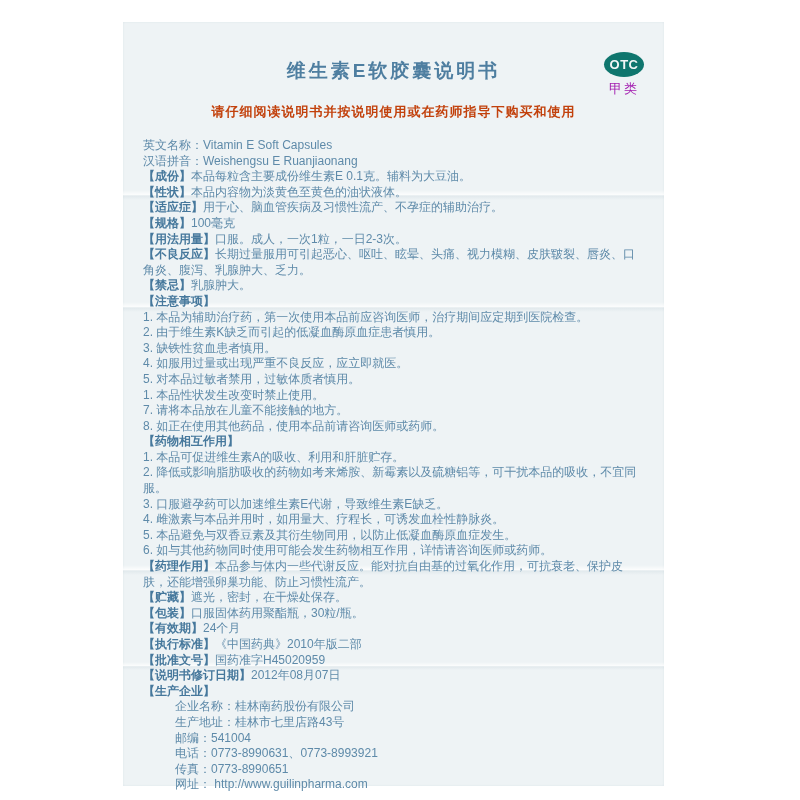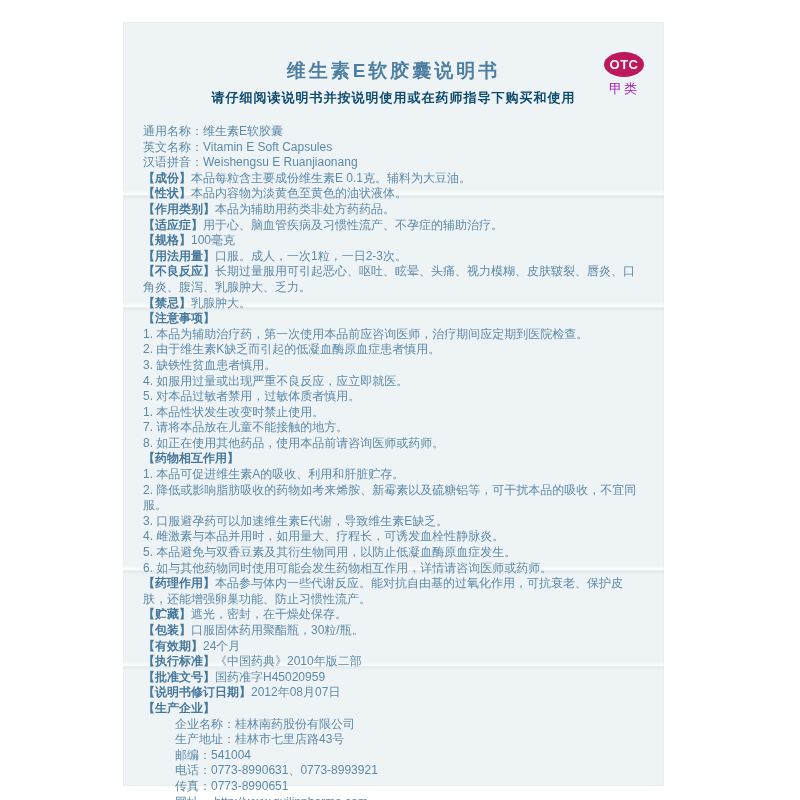--- a/index.html
+++ b/index.html
@@ -41,39 +41,39 @@
     padding-top: 36px;
     text-align: center;
   }
   .title {
     font-size: 19px;
     font-weight: bold;
     letter-spacing: 3px;
     color: #4e7ea0;
   }
   .subtitle {
-    margin-top: 5px;
+    margin-top: 19px;
     font-size: 13px;
     font-weight: bold;
     letter-spacing: 1px;
-    color: #0c4a6e;
+    color: #c2410c;
     font-family: Liberation Serif, serif;
   }
   .otc {
     position: absolute;
     top: 30px;
     right: 16px;
     width: 48px;
     text-align: center;
   }
   .otc-oval {
     width: 40px;
     height: 25px;
     margin: 0 auto;
-    background: #be185d;
+    background: #0f766e;
     border-radius: 50%;
     display: flex;
     align-items: center;
     justify-content: center;
   }
   .otc-oval span {
     color: #f2f6f6;
     font-weight: bold;
     font-size: 13px;
     letter-spacing: 0.5px;
@@ -113,26 +113,24 @@
     <div class="subtitle">请仔细阅读说明书并按说明使用或在药师指导下购买和使用</div>
     <div class="otc">
       <div class="otc-oval">
         <span>OTC</span>
       </div>
       <div class="otc-class">甲类</div>
     </div>
   </div>
 
   <div class="body">
-      <div class="line"><span>通用名称：维生素E软胶囊</span></div>
       <div class="line"><span>英文名称：Vitamin E Soft Capsules</span></div>
       <div class="line"><span>汉语拼音：Weishengsu E Ruanjiaonang</span></div>
       <div class="line"><span class="label">【成份】</span><span>本品每粒含主要成份维生素E 0.1克。辅料为大豆油。</span></div>
       <div class="line"><span class="label">【性状】</span><span>本品内容物为淡黄色至黄色的油状液体。</span></div>
-      <div class="line"><span class="label">【作用类别】</span><span>本品为辅助用药类非处方药药品。</span></div>
       <div class="line"><span class="label">【适应症】</span><span>用于心、脑血管疾病及习惯性流产、不孕症的辅助治疗。</span></div>
       <div class="line"><span class="label">【规格】</span><span>100毫克</span></div>
       <div class="line"><span class="label">【用法用量】</span><span>口服。成人，一次1粒，一日2-3次。</span></div>
       <div class="line"><span class="label">【不良反应】</span><span>长期过量服用可引起恶心、呕吐、眩晕、头痛、视力模糊、皮肤皲裂、唇炎、口角炎、腹泻、乳腺肿大、乏力。</span></div>
       <div class="line"><span class="label">【禁忌】</span><span>乳腺肿大。</span></div>
       <div class="line"><span class="label">【注意事项】</span></div>
       <div class="line"><span>1. 本品为辅助治疗药，第一次使用本品前应咨询医师，治疗期间应定期到医院检查。</span></div>
       <div class="line"><span>2. 由于维生素K缺乏而引起的低凝血酶原血症患者慎用。</span></div>
       <div class="line"><span>3. 缺铁性贫血患者慎用。</span></div>
       <div class="line"><span>4. 如服用过量或出现严重不良反应，应立即就医。</span></div>

